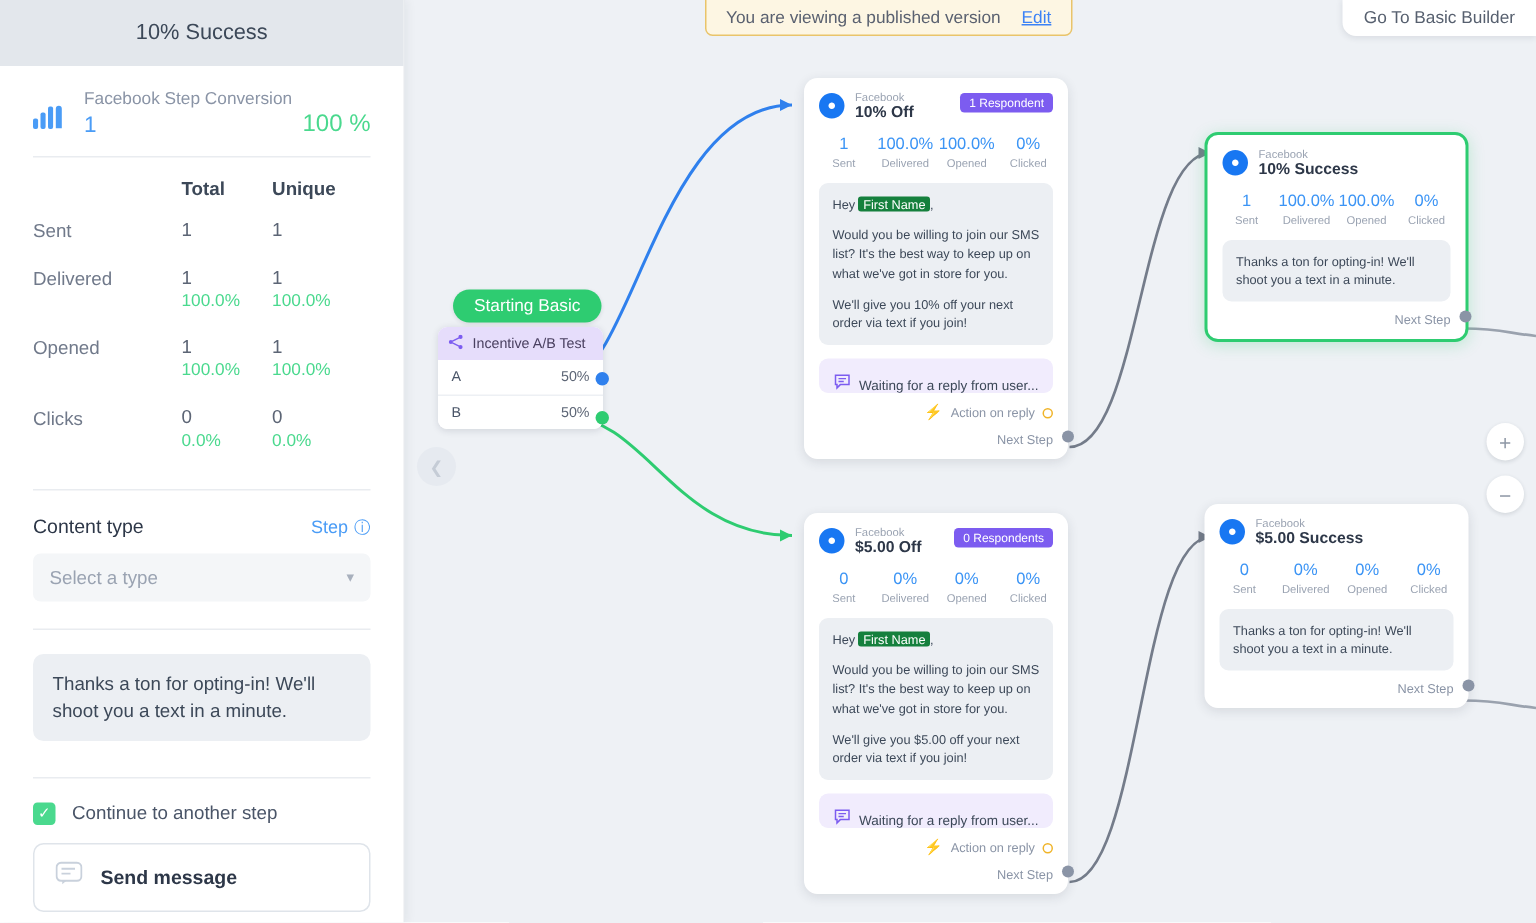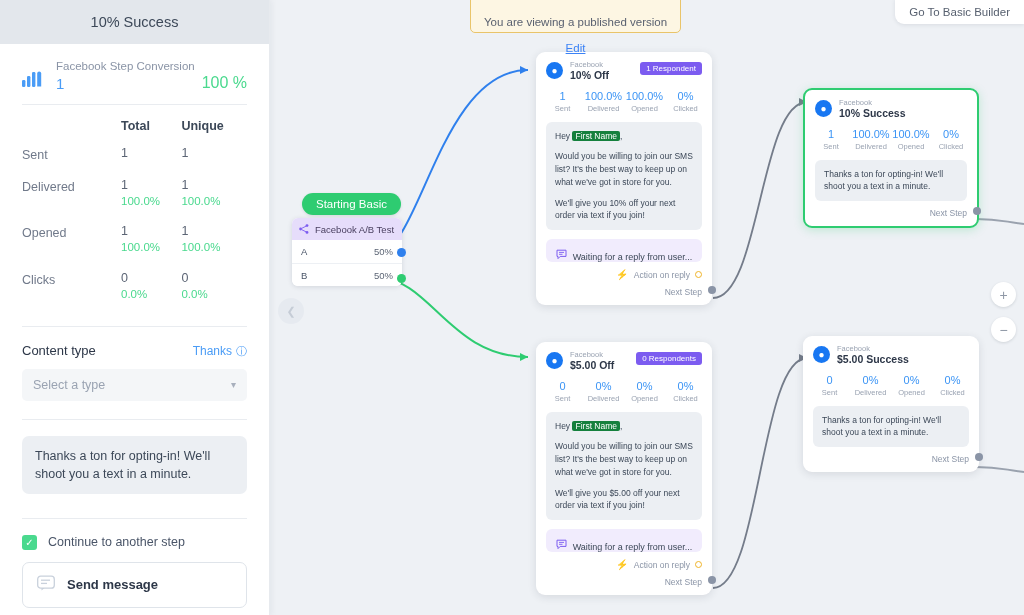--- a/index.html
+++ b/index.html
@@ -88,21 +88,21 @@
     overflow: hidden;
   }
   #edges { position: absolute; left: 0; top: 0; width: 754px; height: 615px; }
 
   
   #pub-banner {
     position: absolute; left: 200px; top: -1px;
     background: #fdf6e3; border: 1px solid #e9c46a;
     border-radius: 0 0 5px 5px;
     height: 25px; display: flex; align-items: center; gap: 14px;
-    padding: 16px 13px; z-index: 30; flex-direction: column;
+    padding: 0 13px; z-index: 30;
   }
   #pub-text { font-size: 11.5px; color: #5a6170; }
   #pub-edit { font-size: 11.5px; color: #3b82f6; text-decoration: underline; cursor: pointer; }
 
   #basic-builder {
     position: absolute; right: 0px; top: -1px;
     background: #ffffff; border-radius: 0 0 0 9px;
     height: 25px; display: flex; align-items: center;
     padding: 0 14px; z-index: 30;
     box-shadow: 0 1px 4px rgba(30,40,60,.10);
@@ -299,21 +299,21 @@
           </tbody>
       </table>
     </div>
 
     <div class="sb-divider"></div>
 
     <div id="ct-block">
       <div id="ct-head">
         <span id="ct-title">Content type</span>
         <span style="display:flex;align-items:center;gap:4px;">
-          <span id="ct-about">Thanks</span>
+          <span id="ct-about">Step</span>
           <span style="color:#4a9cf6;font-size:11px;">ⓘ</span>
         </span>
       </div>
       <div id="ct-select">
         <span>Select a type</span>
         <span class="chev">▾</span>
       </div>
     </div>
 
     <div class="sb-divider" style="margin-top:18px;"></div>
@@ -390,21 +390,21 @@
       <div id="ab-head">
         <span>
           <svg width="10" height="10" viewBox="0 0 10 10">
             <circle cx="8" cy="1.6" r="1.4" fill="#7c5cf0"></circle>
             <circle cx="8" cy="8.4" r="1.4" fill="#7c5cf0"></circle>
             <circle cx="1.6" cy="5" r="1.4" fill="#7c5cf0"></circle>
             <line x1="2.6" y1="4.4" x2="7" y2="2.2" stroke="#7c5cf0" stroke-width="0.9"></line>
             <line x1="2.6" y1="5.6" x2="7" y2="7.8" stroke="#7c5cf0" stroke-width="0.9"></line>
           </svg>
         </span>
-        <span id="ab-title">Facebook A/B Test</span>
+        <span id="ab-title">Incentive A/B Test</span>
       </div>
       <div id="ab-rows">
           <div class="ab-row">
             <span>A</span>
             <span class="ab-pct">50%</span>
           </div>
           <div class="ab-row">
             <span>B</span>
             <span class="ab-pct">50%</span>
           </div>

